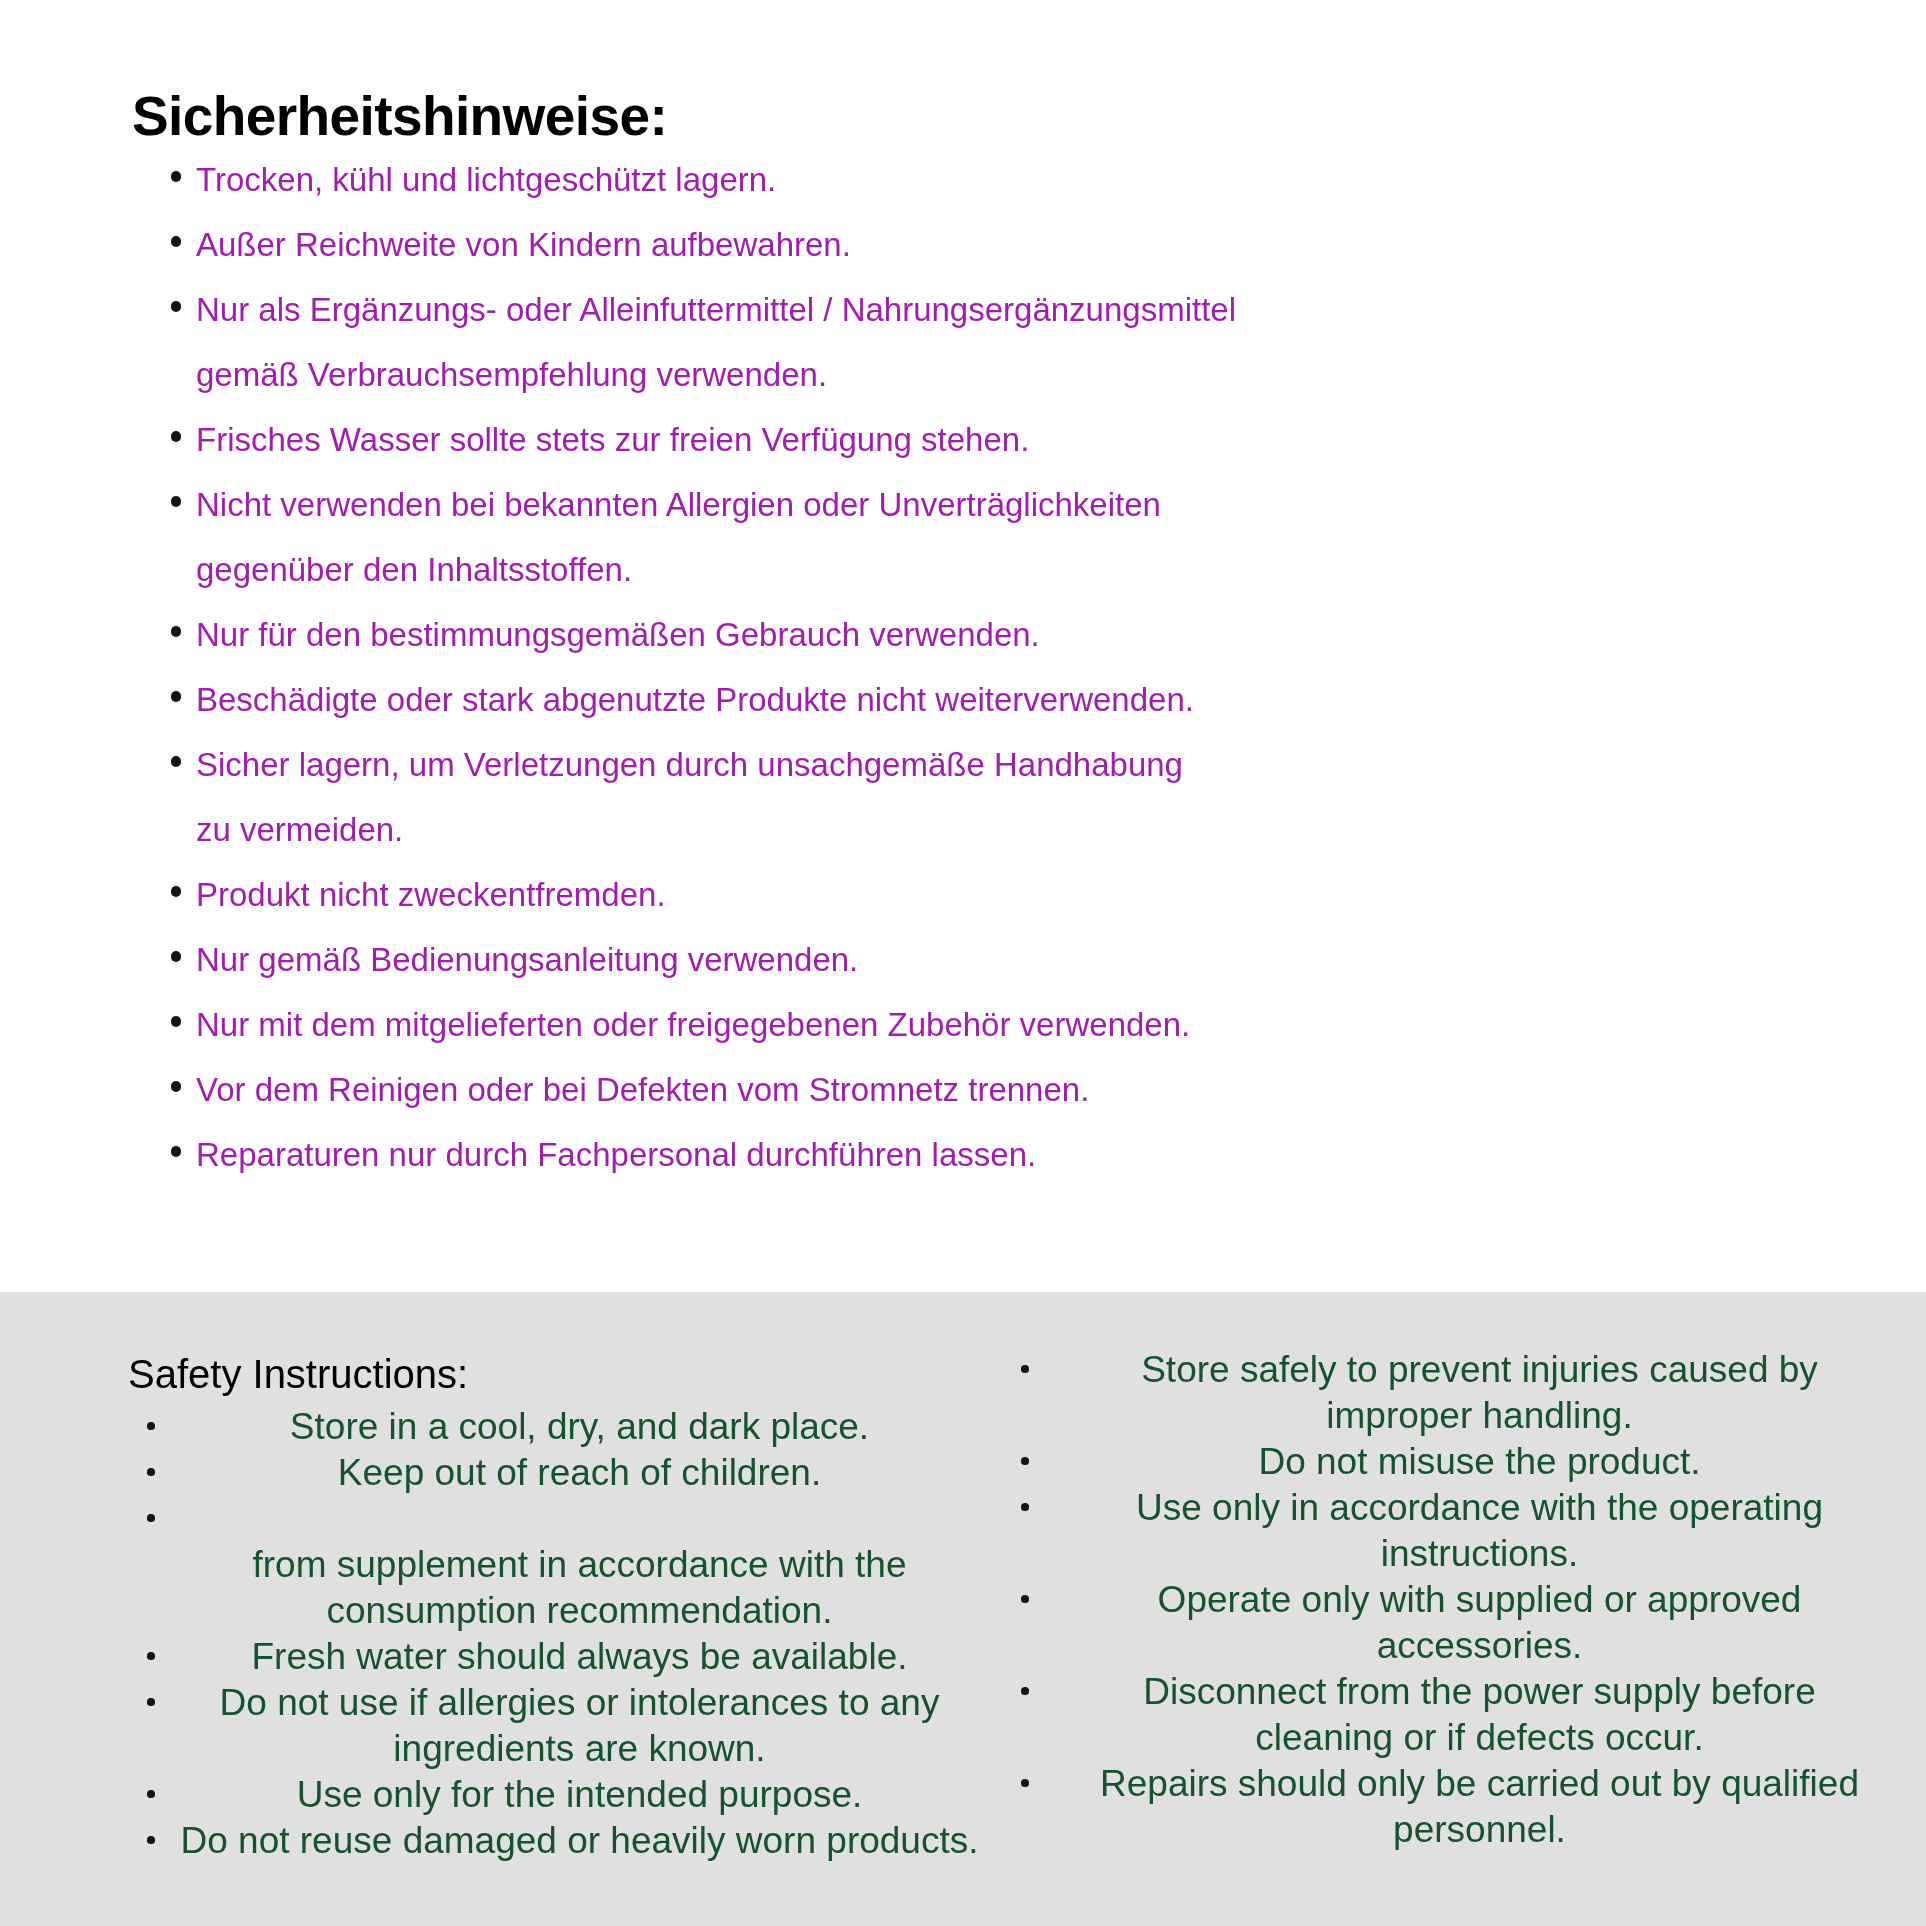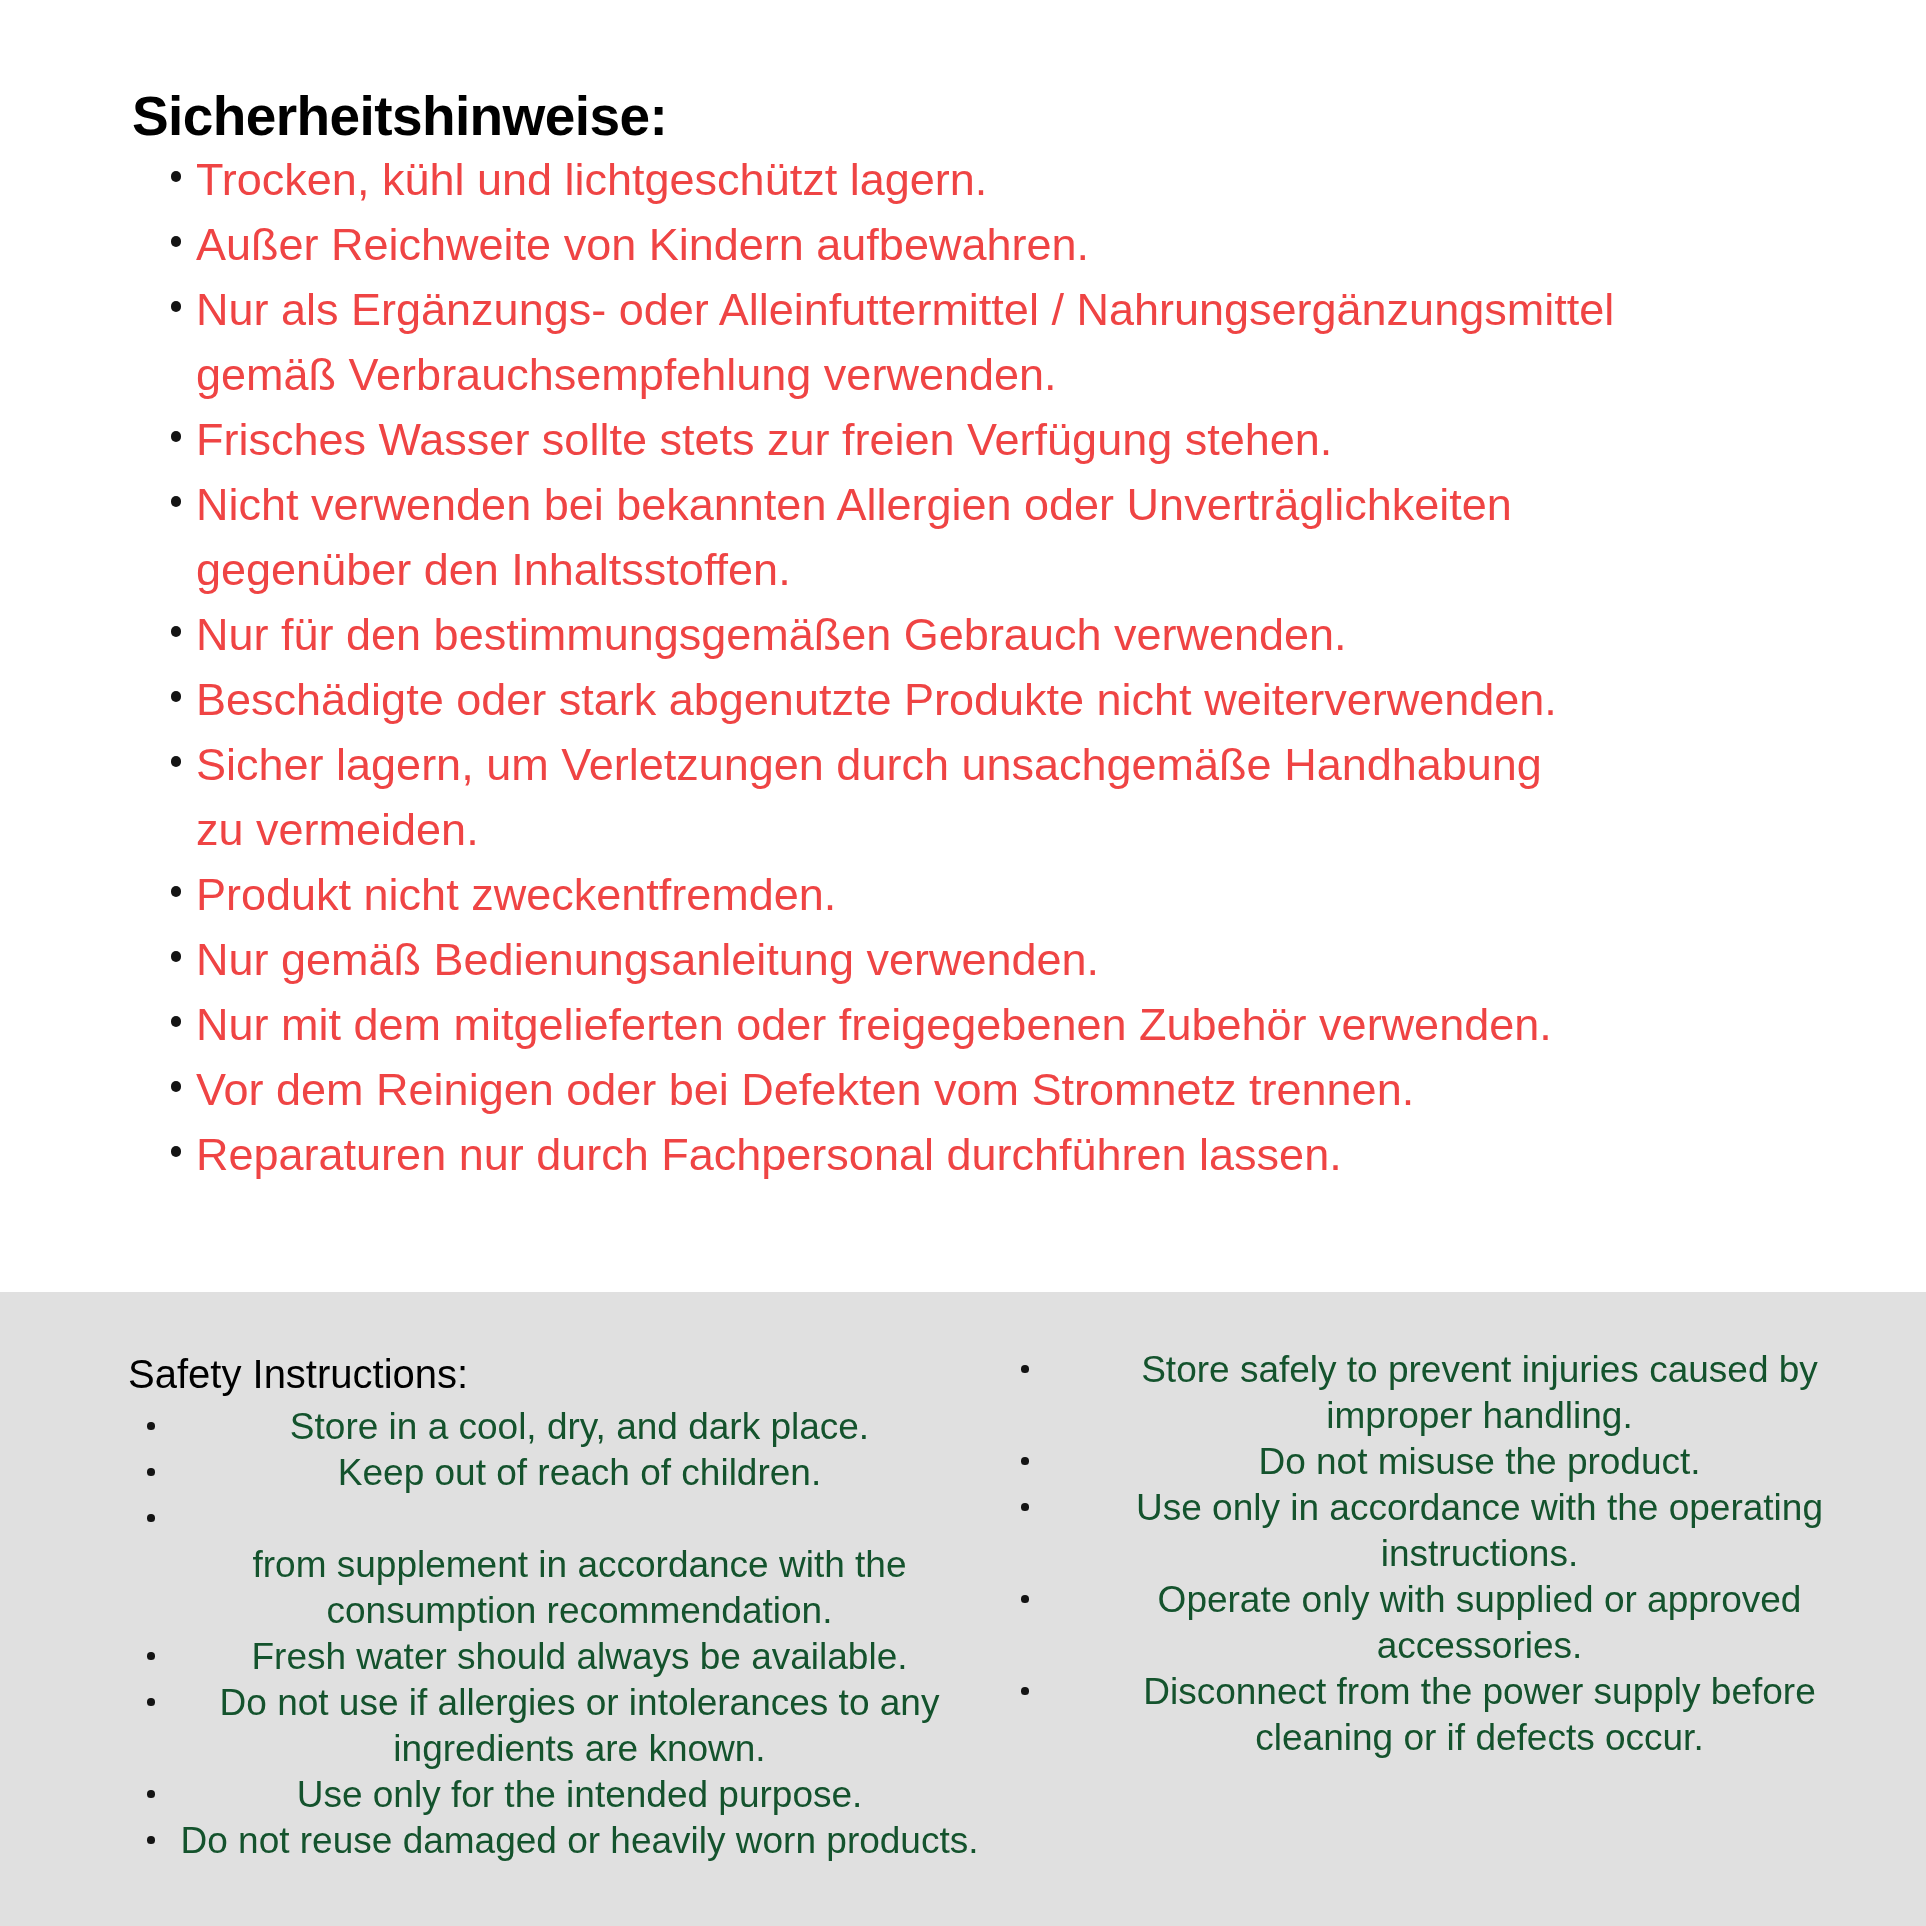--- a/index.html
+++ b/index.html
@@ -32,23 +32,23 @@
 
   
   #de-list {
     position: absolute;
     left: 132px; top: 147px;
     width: 1734px;
   }
   .de-item {
     position: relative;
     padding-left: 64px;
-    font-size: 45px;
+    font-size: 33px;
     line-height: 65px;
-    color: #ef4444;
+    color: #a21caf;
   }
   .de-item .dot {
     position: absolute;
     left: 39px; top: 24.4px;
     width: 10.3px; height: 10.3px;
     border-radius: 50%;
     background: #141414;
   }
 
   
@@ -114,16 +114,17 @@
       <div class="en-item"><span class="dot"></span><span>Do not use if allergies or intolerances to any</span><br><span>ingredients are known.</span></div>
       <div class="en-item"><span class="dot"></span><span>Use only for the intended purpose.</span></div>
       <div class="en-item"><span class="dot"></span><span>Do not reuse damaged or heavily worn products.</span></div>
     </div>
   <div id="en-right" class="en-col">
       <div class="en-item"><span class="dot"></span><span>Store safely to prevent injuries caused by</span><br><span>improper handling.</span></div>
       <div class="en-item"><span class="dot"></span><span>Do not misuse the product.</span></div>
       <div class="en-item"><span class="dot"></span><span>Use only in accordance with the operating</span><br><span>instructions.</span></div>
       <div class="en-item"><span class="dot"></span><span>Operate only with supplied or approved</span><br><span>accessories.</span></div>
       <div class="en-item"><span class="dot"></span><span>Disconnect from the power supply before</span><br><span>cleaning or if defects occur.</span></div>
+      <div class="en-item"><span class="dot"></span><span>Repairs should only be carried out by qualified</span><br><span>personnel.</span></div>
     </div>
 
 </div>
 
 
 </body></html>

